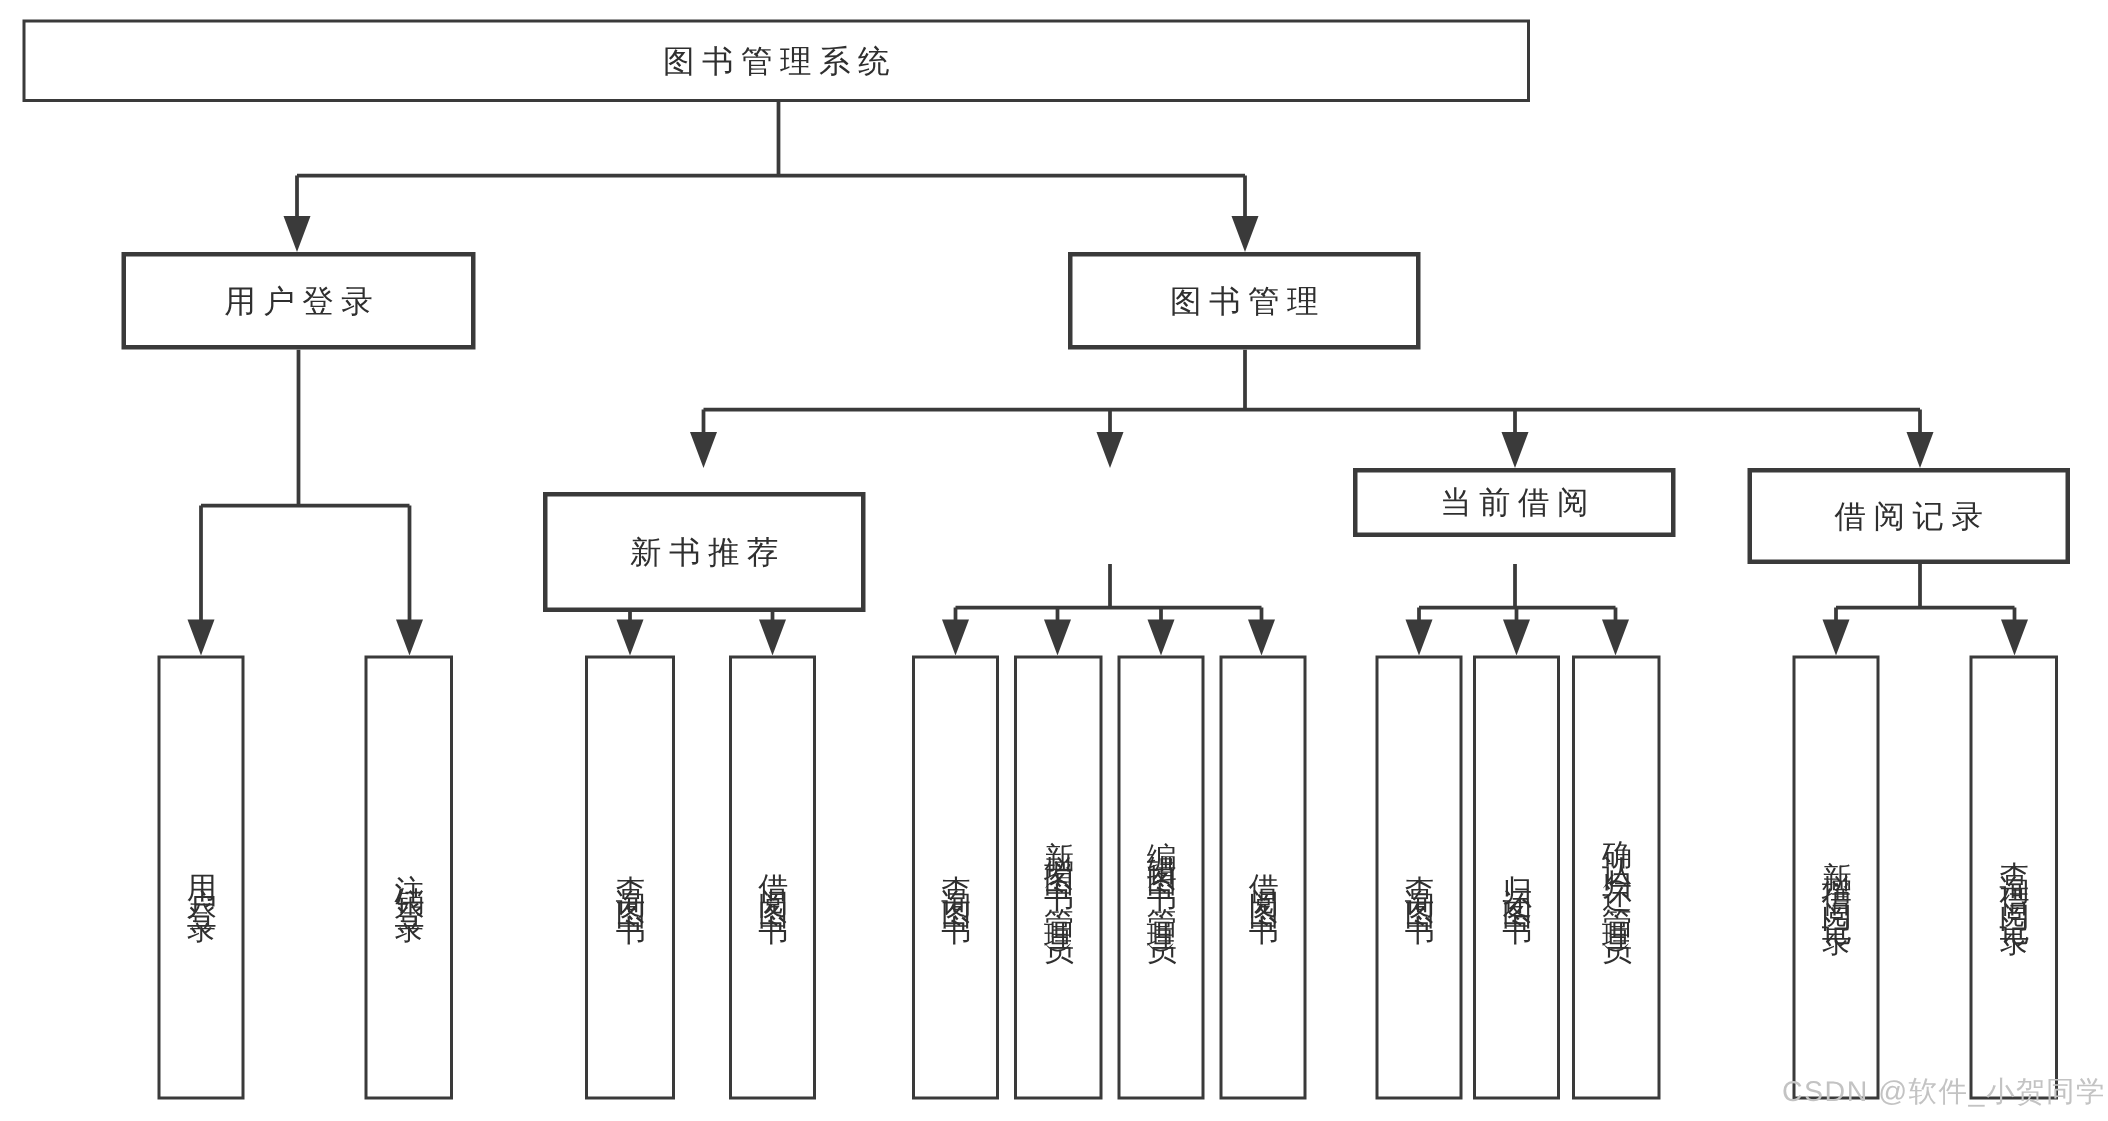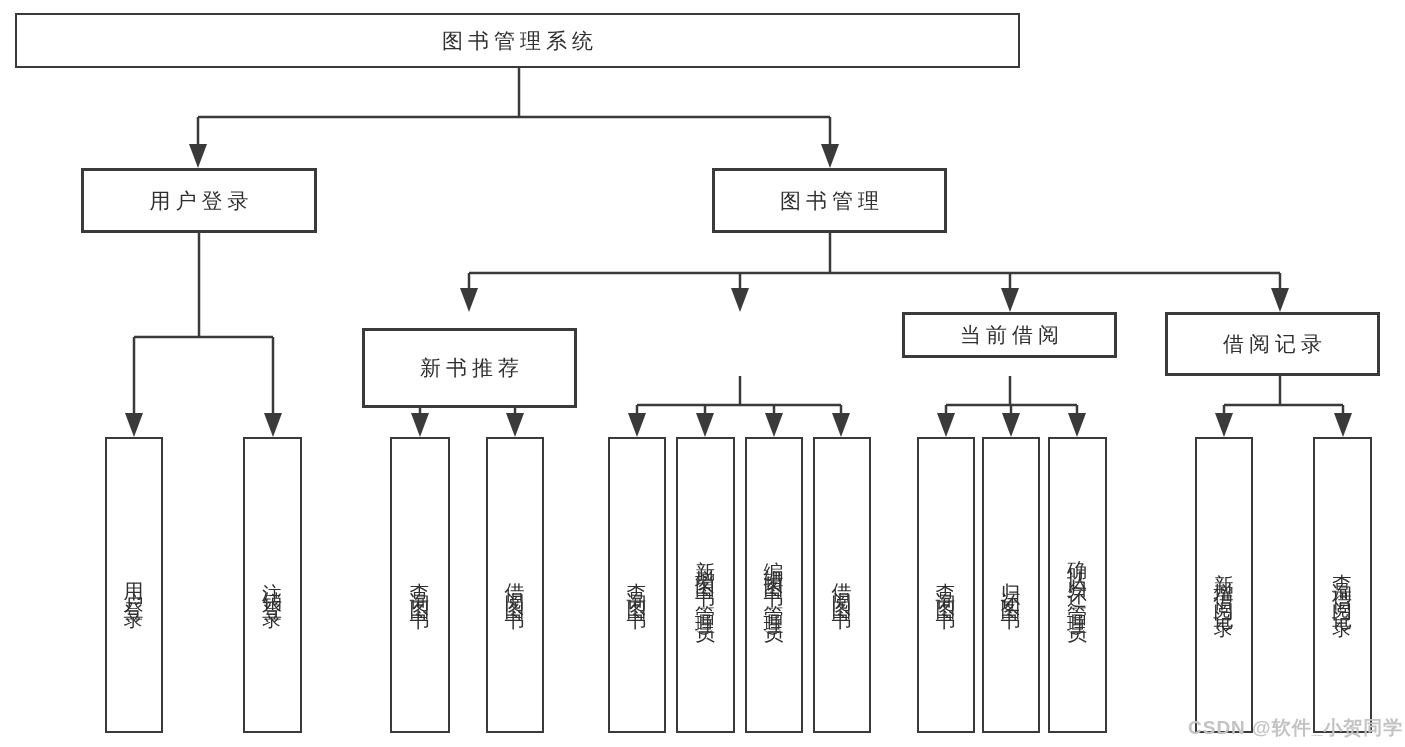--- a/index.html
+++ b/index.html
@@ -40,21 +40,20 @@
     white-space: nowrap;
   }
   .watermark {
     position: absolute;
     left: 1188px;
     top: 715px;
     font-size: 19px;
     letter-spacing: 1px;
     color: #c3c3c3;
     white-space: nowrap;
-    font-weight: bold;
   }
 </style>
 </head>
 <body>
 
 <div class="canvas">
 
   <svg class="connectors" viewBox="0 0 1405 747" xmlns="http://www.w3.org/2000/svg">
 
     <g>

